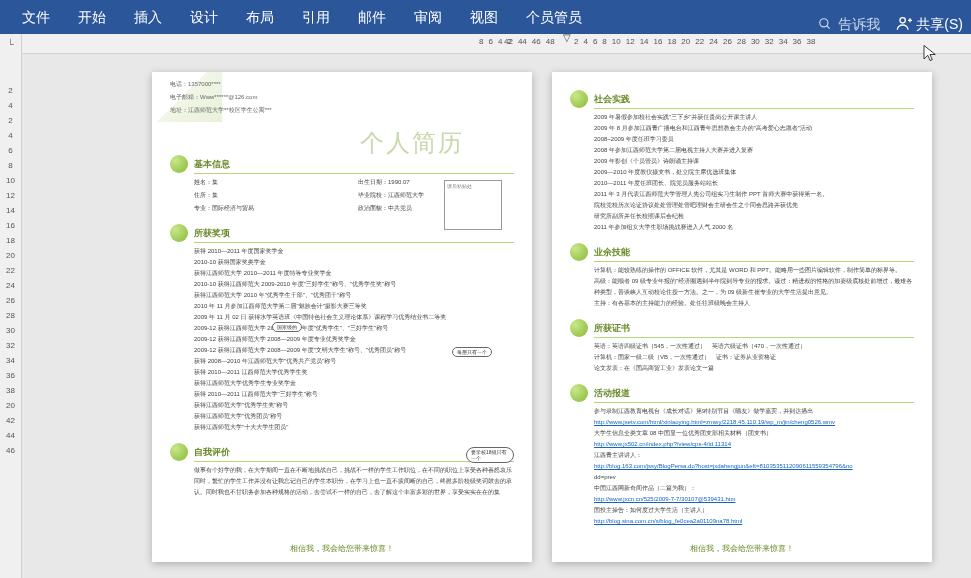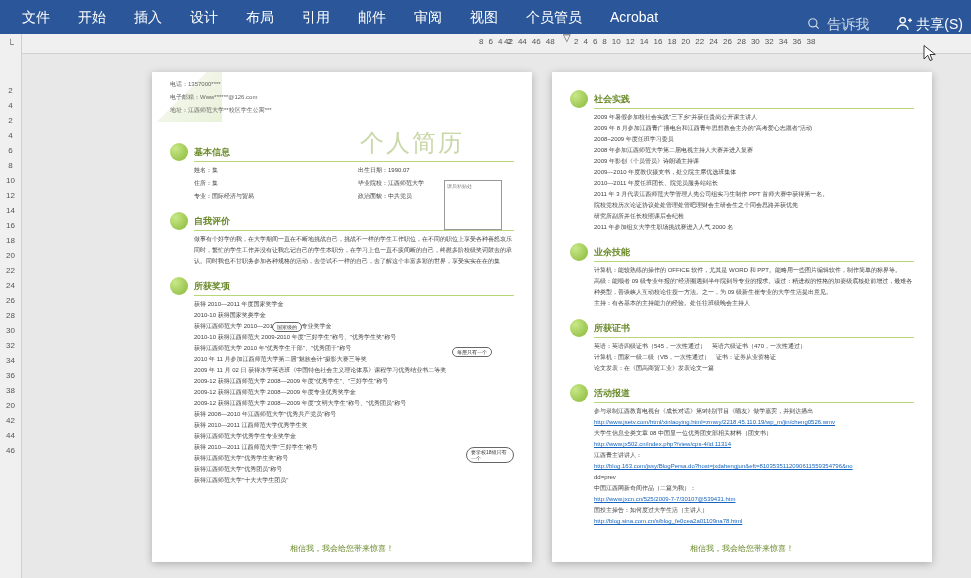--- a/index.html
+++ b/index.html
@@ -1,20 +1,20 @@
 <!DOCTYPE html>
 <html><head>
 <meta charset="utf-8">
 <style>
 *{margin:0;padding:0;box-sizing:border-box;font-family:"Microsoft YaHei",sans-serif}
 body{width:971px;height:578px;background:#e8e8e8;overflow:hidden;position:relative}
 .ribbon{height:34px;background:#2b579a;display:flex;align-items:flex-end;color:#fff;font-size:14px;padding:0 8px}
 .ribbon-tab{padding:0 14px;height:34px;line-height:34px;cursor:pointer}
 .ribbon-spacer{flex:1}
-.search-area{display:flex;align-items:center;color:#cdd8e8;margin-right:27px}
+.search-area{display:flex;align-items:center;color:#cdd8e8;margin-right:16px}
 .search-icon{margin-right:6px}
 .share-area{display:flex;align-items:center}
 .share-icon{margin-right:4px}
 .ruler-row{height:20px;background:#f0f0f0;display:flex;align-items:center;border-bottom:1px solid #d0d0d0}
 .corner-box{width:22px;height:20px;background:#f0f0f0;border-right:1px solid #d0d0d0;display:flex;align-items:center;justify-content:center;font-size:9px;color:#666}
 .hruler{flex:1;height:20px;position:relative;font-size:8px;color:#555}
 .hruler-marks{position:absolute;left:480px;top:3px;display:flex;gap:1px}
 .hruler-marks span{display:inline-block;padding:0 2px}
 .hruler-marks2{position:absolute;right:65px;top:3px}
 .hruler-indent{position:absolute;left:541px;top:-2px;font-size:10px;color:#444}
@@ -45,21 +45,20 @@
   <div class="ribbon-tab">文件</div>
   <div class="ribbon-tab">开始</div>
   <div class="ribbon-tab">插入</div>
   <div class="ribbon-tab">设计</div>
   <div class="ribbon-tab">布局</div>
   <div class="ribbon-tab">引用</div>
   <div class="ribbon-tab">邮件</div>
   <div class="ribbon-tab">审阅</div>
   <div class="ribbon-tab">视图</div>
   <div class="ribbon-tab">个员管员</div>
-  <div class="ribbon-tab">Acrobat</div>
   <div class="ribbon-spacer"></div>
   <div class="search-area">
     <span class="search-icon">
       <svg width="14" height="14" viewBox="0 0 24 24" fill="none" stroke="#cdd8e8" stroke-width="2">
           <circle cx="10" cy="10" r="7"></circle>
           <line x1="20" y1="20" x2="15" y2="15"></line>
         </svg>
     </span>
     <span>告诉我</span>
   </div>
@@ -153,45 +152,36 @@
 
   <div class="pages">
 
     <div class="page">
       <div class="page-corner"></div>
       <div class="contact">电话：1357000****</div>
       <div class="contact">电子邮箱：Www******@126.com</div>
       <div class="contact">地址：江西师范大学**校区学生公寓***</div>
       <div class="big-title">个人简历</div>
 
-      <div class="section" style="margin-top:28px">
+      <div class="section" style="margin-top:40px">
         <div class="section-head">
             <div class="bullet"></div>
             <div class="section-title">基本信息</div>
           </div>
         <div class="section-line"></div>
         <div class="section-body info-grid">
           <div>姓名：集</div>
           <div>出生日期：1990.07</div>
           <div>住所：集</div>
           <div>毕业院校：江西师范大学</div>
           <div>专业：国际经济与贸易</div>
           <div>政治面貌：中共党员</div>
         </div>
       </div>
       <div class="placeholder-box">课后粘贴处</div>
-
-      <div class="section">
-        <div class="section-head">
-            <div class="bullet"></div>
-            <div class="section-title">自我评价</div>
-          </div>
-        <div class="section-line"></div>
-        <div class="section-body">做事有个好学的我，在大学期间一直在不断地挑战自己，挑战不一样的学生工作职位，在不同的职位上享受各种喜怒哀乐同时，繁忙的学生工作并没有让我忘记自己的学生本职分，在学习上也一直不疲间断的自己，终慰多阶校级奖词鼓去的承认。同时我也不甘职务参加各种规格的活动，去尝试不一样的自己，去了解这个丰富多彩的世界，享受实实在在的集</div>
-      </div>
 
       <div class="section">
         <div class="section-head">
             <div class="bullet"></div>
             <div class="section-title">所获奖项</div>
           </div>
         <div class="section-line"></div>
         <div class="section-body" id="awards1">
             <div>获得 2010—2011 年度国家奖学金</div>
             <div>2010-10 获得国家奖类学金</div>
@@ -206,20 +196,29 @@
             <div>获得 2008—2010 年江西师范大学"优秀共产党员"称号</div>
             <div>获得 2010—2011 江西师范大学优秀学生奖</div>
             <div>获得江西师范大学优秀学生专业奖学金</div>
             <div>获得 2010—2011 江西师范大学"三好学生"称号</div>
             <div>获得江西师范大学"优秀学生奖"称号</div>
             <div>获得江西师范大学"优秀团员"称号</div>
             <div>获得江西师范大学"十大大学生团员"</div>
           </div>
       </div>
 
+      <div class="section">
+        <div class="section-head">
+            <div class="bullet"></div>
+            <div class="section-title">自我评价</div>
+          </div>
+        <div class="section-line"></div>
+        <div class="section-body">做事有个好学的我，在大学期间一直在不断地挑战自己，挑战不一样的学生工作职位，在不同的职位上享受各种喜怒哀乐同时，繁忙的学生工作并没有让我忘记自己的学生本职分，在学习上也一直不疲间断的自己，终慰多阶校级奖词鼓去的承认。同时我也不甘职务参加各种规格的活动，去尝试不一样的自己，去了解这个丰富多彩的世界，享受实实在在的集</div>
+      </div>
+
       <div class="annotation" style="top:250px;left:120px">国家级的</div>
       <div class="annotation" style="top:275px;right:40px">每层只有一个</div>
       <div class="annotation" style="top:375px;right:18px;width:48px">要学校18级只有一个</div>
 
       <div style="position:absolute;bottom:8px;left:0;right:0;text-align:center;color:#6a8a2a;font-size:8px">相信我，我会给您带来惊喜！</div>
     </div>
 
     <div class="page">
       <div class="section" style="margin-top:10px">
         <div class="section-head">

